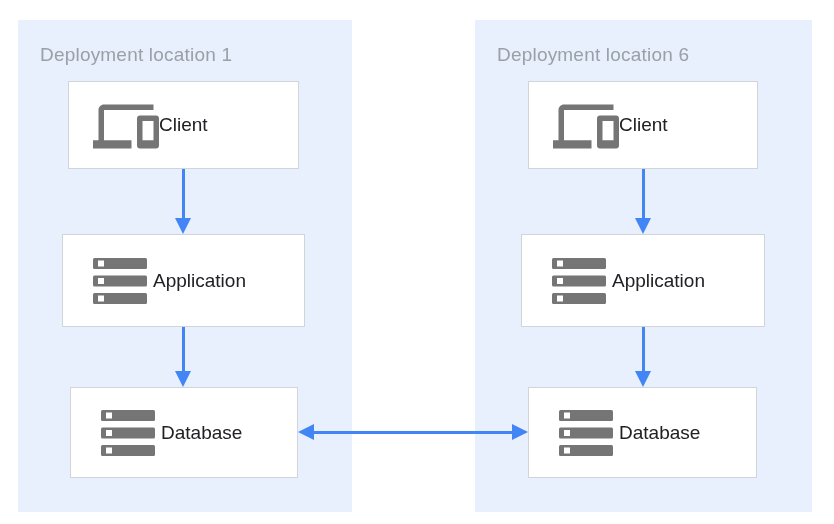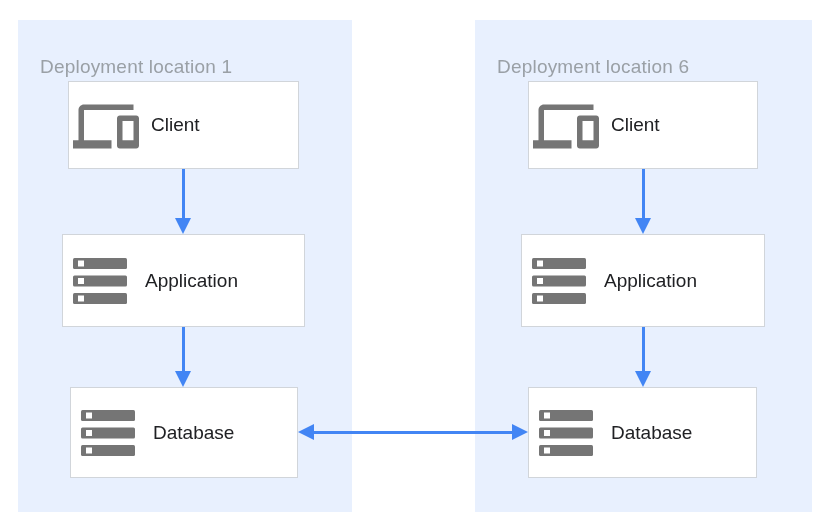--- a/index.html
+++ b/index.html
@@ -22,33 +22,33 @@
   }
   .panel{
     position:absolute;
     background:var(--panel-bg);
     top:20px;height:492px;
   }
   .panel-1{left:18px;width:334px;}
   .panel-2{left:475px;width:337px;}
   .panel-title{
     position:absolute;
-    left:22px;top:34px;
+    left:22px;top:22px;
     font-size:19px;
     line-height:26px;
     color:var(--title-gray);
     letter-spacing:.2px;
     white-space:nowrap;
   }
   .node{
     position:absolute;
     display:flex;
     align-items:center;
-    gap:12px;
-    padding-left:4px;
+    gap:0;
+    padding-left:24px;
     background:var(--box-bg);
     border:1px solid var(--box-border);
   }
   .node .icon{
     width:66px;
     flex:0 0 auto;
     display:flex;
     align-items:center;
     justify-content:center;
     color:var(--icon-gray);

